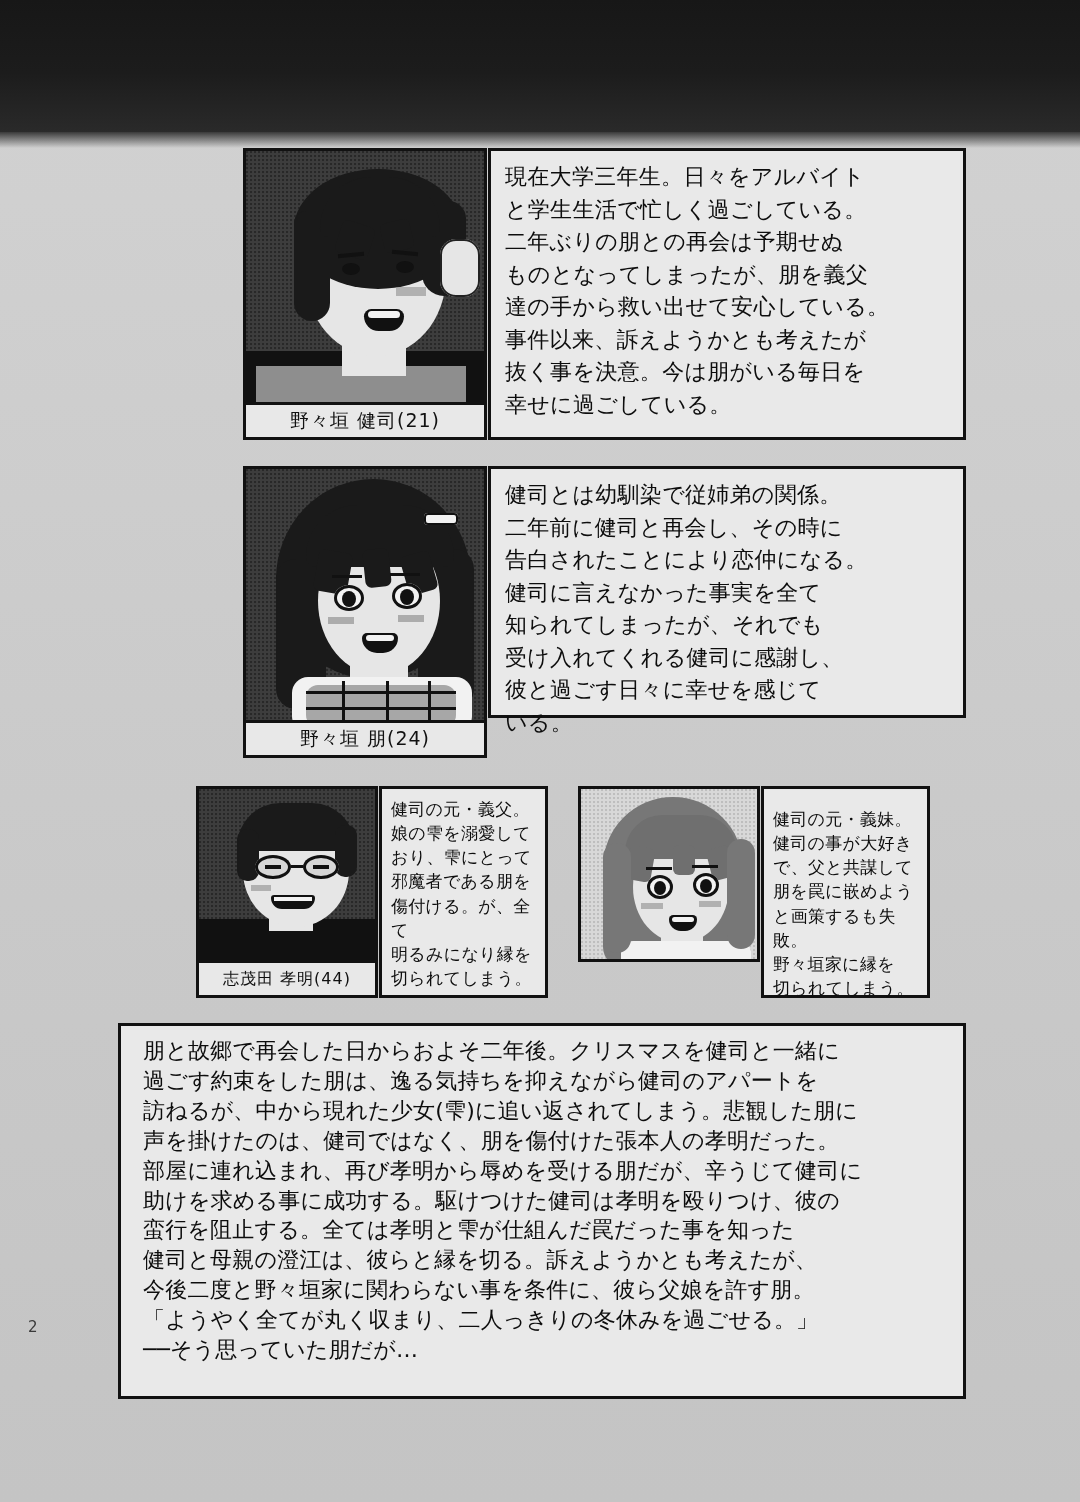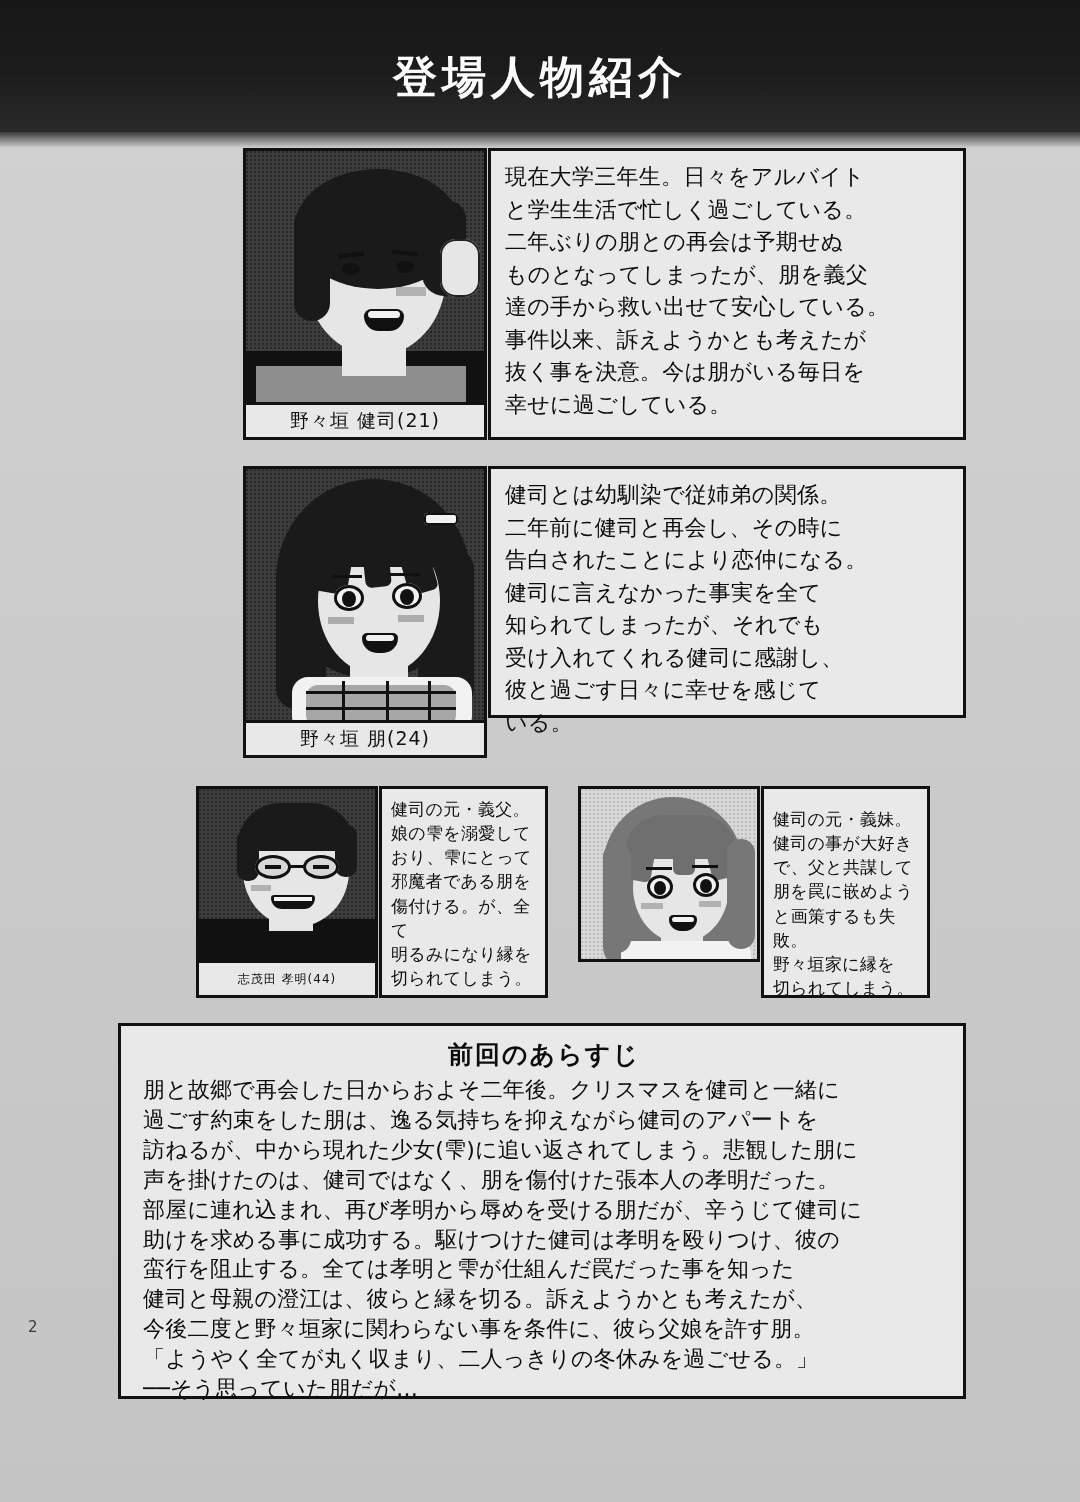--- a/index.html
+++ b/index.html
@@ -142,21 +142,20 @@
   .dk { position:absolute; background:#111; }
   .lt { position:absolute; background:#f2f2f2; }
   .rnd { border-radius:50%; }
 </style>
 </head>
 <body>
 
 <div class="page">
 
   <div class="header-band"></div>
-  <div class="page-title">登場人物紹介</div>
 
   <div class="char-card" style="left:243px; top:148px; width:723px; height:292px;">
 
     <div class="portrait" style="left:0px; top:0px; width:244px; height:257px;">
       <div class="art">
         <div class="art-bg-dark"></div>
         <div class="halftone"></div>
 
         <div class="dk" style="left:-20px; top:200px; width:290px; height:80px;"></div>
         <div class="shade" style="left:10px; top:215px; width:210px; height:50px;"></div>
@@ -283,21 +282,21 @@
         <div class="dk" style="left:66px; top:76px; width:16px; height:4px;"></div>
         <div class="dk" style="left:114px; top:76px; width:16px; height:4px;"></div>
 
         <div class="dk" style="left:72px; top:106px; width:44px; height:14px; border-radius:4px 4px 14px 14px;"></div>
         <div class="lt" style="left:75px; top:108px; width:38px; height:4px;"></div>
 
         <div class="shade" style="left:52px; top:96px; width:20px; height:6px; opacity:.6;"></div>
       </div>
     </div>
 
-    <div class="name-plate" style="left:0px; top:174px; width:182px; height:38px; font-size:12px;">志茂田 孝明(44)</div>
+    <div class="name-plate" style="left:0px; top:174px; width:182px; height:38px; font-size:16px;">志茂田 孝明(44)</div>
 
     <div class="desc-box desc-small" style="left:183px; top:0px; width:169px; height:212px; padding:8px 8px 6px 9px;">健司の元・義父。
 娘の雫を溺愛して
 おり、雫にとって
 邪魔者である朋を
 傷付ける。が、全て
 明るみになり縁を
 切られてしまう。</div>
   </div>
 
@@ -343,21 +342,20 @@
     <div class="desc-box desc-small" style="left:183px; top:0px; width:169px; height:212px; padding:18px 6px 6px 9px;">健司の元・義妹。
 健司の事が大好き
 で、父と共謀して
 朋を罠に嵌めよう
 と画策するも失敗。
 野々垣家に縁を
 切られてしまう。</div>
   </div>
 
   <div class="summary">
-    <div class="summary-title">前回のあらすじ</div>
     <div class="summary-body">朋と故郷で再会した日からおよそ二年後。クリスマスを健司と一緒に
 過ごす約束をした朋は、逸る気持ちを抑えながら健司のアパートを
 訪ねるが、中から現れた少女(雫)に追い返されてしまう。悲観した朋に
 声を掛けたのは、健司ではなく、朋を傷付けた張本人の孝明だった。
 部屋に連れ込まれ、再び孝明から辱めを受ける朋だが、辛うじて健司に
 助けを求める事に成功する。駆けつけた健司は孝明を殴りつけ、彼の
 蛮行を阻止する。全ては孝明と雫が仕組んだ罠だった事を知った
 健司と母親の澄江は、彼らと縁を切る。訴えようかとも考えたが、
 今後二度と野々垣家に関わらない事を条件に、彼ら父娘を許す朋。
 「ようやく全てが丸く収まり、二人っきりの冬休みを過ごせる。」

